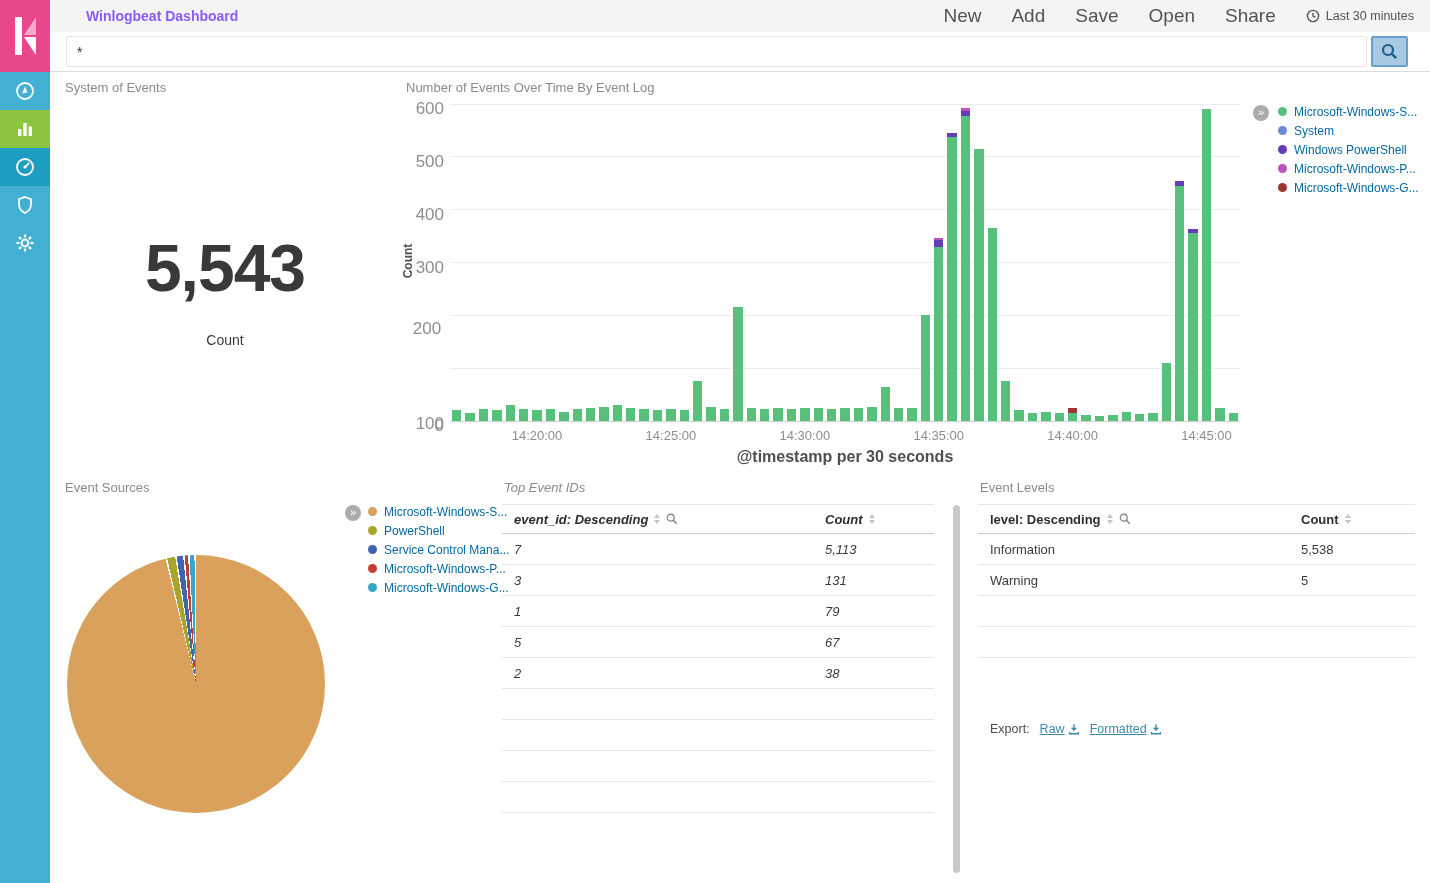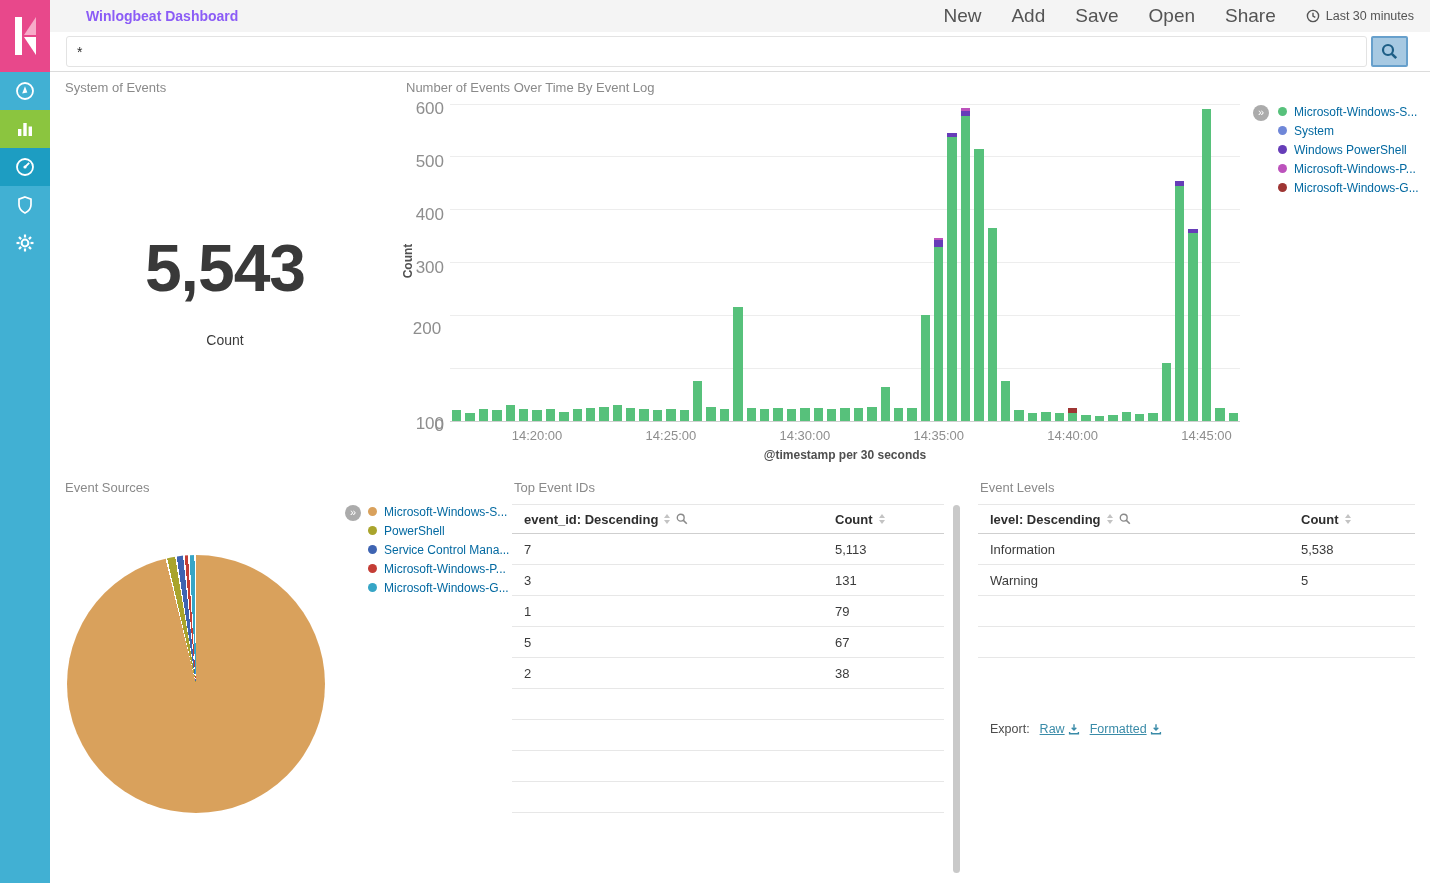--- a/index.html
+++ b/index.html
@@ -42,33 +42,33 @@
   .hist-ylabel { position:absolute; left:-42px; top:182px; width:100px; text-align:center; transform:rotate(-90deg); font-size:12px; font-weight:bold; color:#4f4f4f; }
   .yaxis { position:absolute; left:10px; top:33px; width:34px; height:317px; }
   .ytick { position:absolute; right:0; width:34px; text-align:right; font-size:17px; color:#8e8e8e; }
   .plot { position:absolute; left:50px; top:33px; width:790px; height:317px; border-bottom:1px solid #cfcfcf; }
   .gridline { position:absolute; left:0; right:0; height:1px; background:#ededed; }
   .bars { position:absolute; left:0; bottom:0; width:100%; height:100%; display:flex; align-items:flex-end; }
   .bar { flex:1 1 0; margin:0 2px; display:flex; flex-direction:column-reverse; }
   .bar-seg { width:100%; }
   .xticks { position:absolute; left:50px; top:356px; width:790px; height:14px; }
   .xtick { position:absolute; width:80px; text-align:center; font-size:13px; color:#8e8e8e; }
-  .hist-xlabel { position:absolute; left:50px; top:376px; width:790px; text-align:center; font-size:12px; font-weight:bold; color:#4f4f4f; }
+  .hist-xlabel { position:absolute; left:50px; top:376px; width:790px; text-align:center; font-size:16px; font-weight:bold; color:#4f4f4f; }
 
   .legend { position:absolute; display:flex; flex-direction:column; }
   .legend-item { display:flex; align-items:center; gap:7px; height:19px; font-size:12px; color:#0369a1; white-space:nowrap; cursor:pointer; }
   .legend-dot { width:9px; height:9px; border-radius:50%; flex:0 0 9px; }
   .legend-toggle { position:absolute; width:16px; height:16px; border-radius:50%; background:#ababab; color:#fff; font-size:11px; line-height:15px; text-align:center; cursor:pointer; }
 
   .pie-panel { position:absolute; left:0; top:400px; width:515px; height:411px; }
   .pie-title { position:absolute; left:15px; top:8px; }
   .pie { position:absolute; left:17px; top:83px; width:258px; height:258px; border-radius:50%; cursor:pointer; }
 
   .table-panel { position:absolute; top:400px; height:411px; }
-  #top-events-panel { left:462px; width:432px; }
+  #top-events-panel { left:452px; width:432px;font-style:italic; }
   #event-levels-panel { left:928px; width:437px; }
   .tbl-title { position:absolute; left:2px; top:8px; }
   .dtable { position:absolute; left:0; top:32px; right:0; }
   .trow { display:flex; align-items:center; height:31px; border-bottom:1px solid #e7e7e7; padding-left:12px; font-size:13px; color:#3b3b3b; }
   .trow.thead { height:30px; border-top:1px solid #e7e7e7; border-bottom:1px solid #cfcfcf; font-weight:bold; color:#2e2e2e; }
   .cell-key { flex:0 0 311px; display:flex; align-items:center; gap:6px; }
   .cell-val { flex:1; display:flex; align-items:center; gap:6px; }
   .carets { display:flex; flex-direction:column; gap:2px; cursor:pointer; }
   .caret-up { width:0; height:0; border-left:3.5px solid transparent; border-right:3.5px solid transparent; border-bottom:4px solid #c3c3c3; }
   .caret-down { width:0; height:0; border-left:3.5px solid transparent; border-right:3.5px solid transparent; border-top:4px solid #c3c3c3; }

